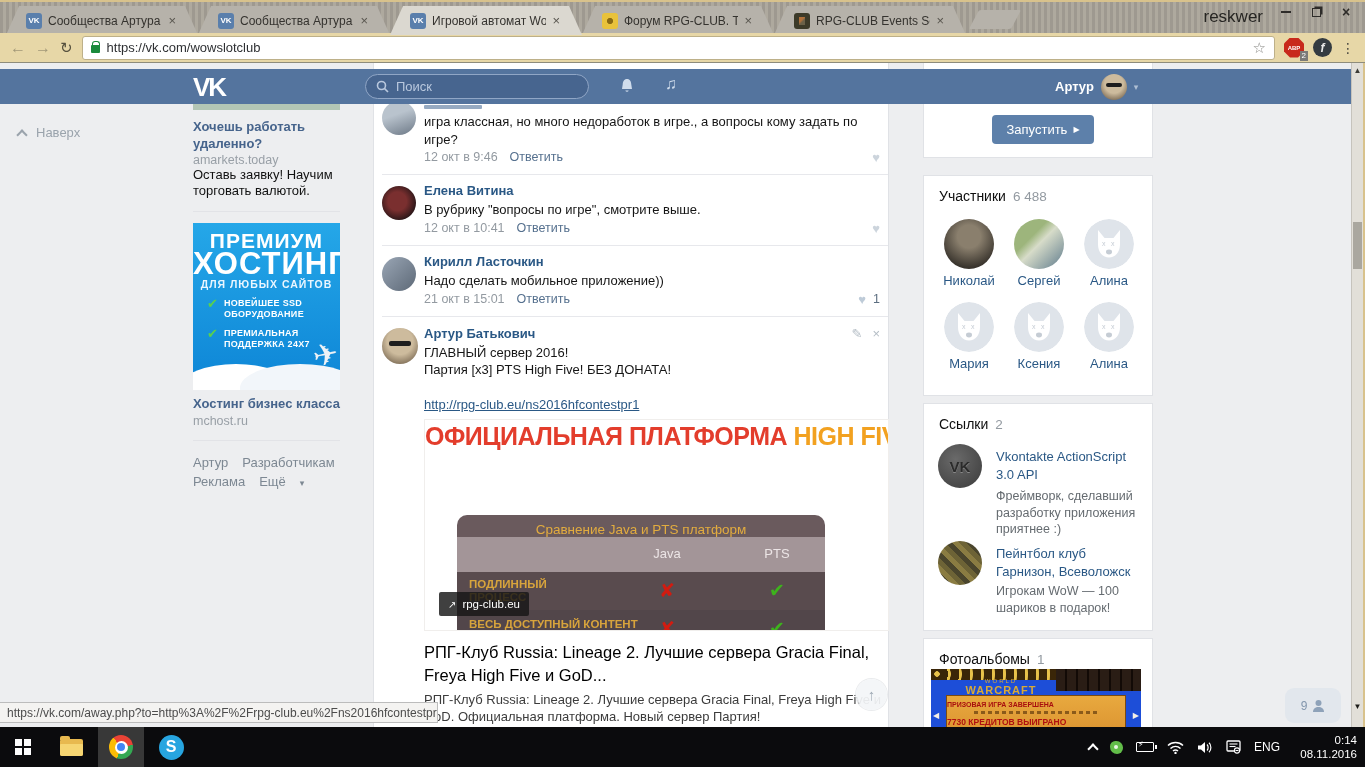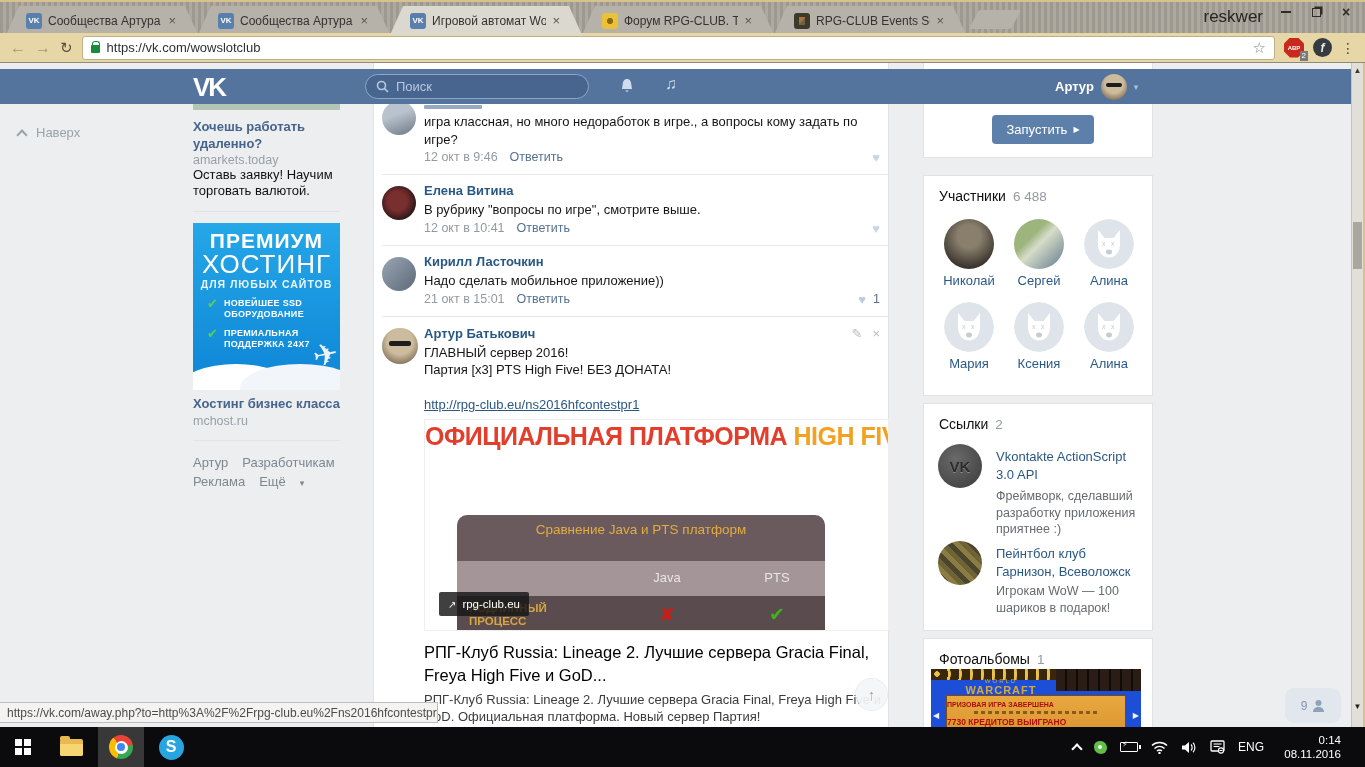--- a/index.html
+++ b/index.html
@@ -71,21 +71,21 @@
 
 
 .lc{position:absolute;left:193px;width:148px}
 #ad1-title{top:55px;font-size:13px;font-weight:bold;color:#46648c;line-height:17px}
 #ad1-domain{top:90px;font-size:12.5px;color:#989fa6}
 #ad1-text{top:104px;font-size:13px;color:#111;line-height:16px}
 .ldiv{position:absolute;left:193px;width:147px;height:1px;background:#e2e3e7}
 #ldiv1{top:148px}#ldiv2{top:377px}
 #banner{position:absolute;left:193px;top:160px;width:147px;height:167px;background:linear-gradient(180deg,#25a7e8,#0d85d6);overflow:hidden;text-align:center;color:#fff}
 #banner .b1{font-size:21px;font-weight:bold;letter-spacing:1px;margin-top:7px;line-height:22px}
-#banner .b2{font-size:26px;font-weight:normal;letter-spacing:1px;line-height:24px}
+#banner .b2{font-size:31px;font-weight:bold;letter-spacing:1px;line-height:24px}
 #banner .b3{font-size:10.5px;font-weight:bold;color:#eaf6ff;letter-spacing:1px;margin-top:2px}
 #banner .feat{display:flex;text-align:left;gap:6px;margin:8px 0 0 14px;align-items:flex-start}
 #banner .ck{color:#5ad04e;font-size:13px;font-weight:bold;line-height:12px}
 #banner .ft{font-size:9px;font-weight:bold;line-height:11px;letter-spacing:.3px}
 #banner .cloud{position:absolute;bottom:-18px;left:-12px;width:110px;height:44px;background:#fff;border-radius:50%}
 #banner .cloud2{position:absolute;bottom:-22px;right:-20px;width:120px;height:48px;background:#f2f6fa;border-radius:50%}
 #banner .plane{position:absolute;right:2px;bottom:18px;font-size:30px;color:#eef2f6;transform:rotate(-12deg)}
 #ad2-title{top:333px;font-size:13px;font-weight:bold;color:#46648c}
 #ad2-domain{top:351px;font-size:12.5px;color:#989fa6}
 #lfooter1{top:392px;font-size:13px;color:#7d8893;width:160px}
@@ -104,21 +104,21 @@
 .heart{position:absolute;font-size:13px;color:#ccd4dc}
 .sep{position:absolute;left:8px;right:0;height:1px;background:#e7e8ec}
 #c1-sliver{position:absolute;left:50px;top:42px;width:58px;height:4px;background:#5d7da1;opacity:.65;border-radius:1px}
 #post-icons{position:absolute;right:8px;top:263px;font-size:13px;color:#b3bcc4;display:flex;gap:10px}
 .plink{color:#2a5885;text-decoration:underline}
 #post-image{position:absolute;left:50px;top:356px;width:465px;height:212px;background:#fff;border:1px solid #f0eeec;overflow:hidden}
 #img-headline{position:absolute;top:2px;left:0;right:0;text-align:center;font-size:25px;font-weight:bold;letter-spacing:-.5px;white-space:nowrap}
 #img-headline .red{color:#e33d2c}
 #img-headline .gold{color:#f2a120}
 #cmp-table{position:absolute;left:32px;top:95px;width:368px;height:117px;border-radius:10px 10px 0 0;overflow:hidden}
-#cmp-head{height:46px;background:#6a5a5d;color:#e2ac3f;font-size:13.5px;text-align:center;line-height:30px}
+#cmp-head{height:22px;background:#6a5a5d;color:#e2ac3f;font-size:13.5px;text-align:center;line-height:30px}
 #cmp-cols{height:35px;background:#a39598;position:relative;color:#ece5e6;font-size:13px}
 #cmp-cols .cj{position:absolute;left:180px;width:60px;top:9px;text-align:center}
 #cmp-cols .cp{position:absolute;left:290px;width:60px;top:9px;text-align:center}
 .cmp-row{position:relative;height:38px;color:#d8a43c;font-size:11.5px;font-weight:bold}
 #cmp-r1{background:#594b4e}
 #cmp-r2{background:#52464a}
 .cmp-row .lbl{position:absolute;left:12px;top:6px;line-height:13px}
 .cmp-row .cross{position:absolute;left:180px;width:60px;text-align:center;top:7px;font-size:19px;color:#d21b10}
 .cmp-row .check{position:absolute;left:290px;width:60px;text-align:center;top:7px;font-size:19px;color:#3db31c}
 #img-badge{position:absolute;left:14px;top:172px;height:24px;background:rgba(22,22,22,.82);border-radius:2px;color:#fff;font-size:11.5px;display:flex;align-items:center;padding:0 9px;gap:6px}
@@ -187,21 +187,21 @@
 #folder-icon{position:relative;width:23px;height:17px}
 #folder-icon .back{position:absolute;inset:0;background:#e8b94f;border-radius:2px}
 #folder-icon .back::before{content:"";position:absolute;top:-3px;left:0;width:10px;height:4px;background:#e8b94f;border-radius:2px 2px 0 0}
 #folder-icon .front{position:absolute;left:0;right:0;bottom:0;height:12px;background:#f6d572;border-radius:1px 1px 2px 2px}
 #tb-chrome{left:98px;width:46px;background:#383838}
 .chrome-ball{width:24px;height:24px;border-radius:50%;background:conic-gradient(from -40deg,#ea4335 0 120deg,#34a853 120deg 240deg,#fbbc05 240deg 360deg);position:relative}
 .chrome-ball::before{content:"";position:absolute;inset:5.5px;background:#fff;border-radius:50%}
 .chrome-ball::after{content:"";position:absolute;inset:8px;background:#4285f4;border-radius:50%}
 #tb-skype{left:148px;width:46px}
 #skype-icon{width:25px;height:25px;border-radius:50%;background:#27a5e0;color:#fff;font-size:16px;font-weight:bold;display:flex;align-items:center;justify-content:center}
-#tray{position:absolute;right:0;top:0;height:40px;display:flex;align-items:center;gap:13px;padding-right:24px}
+#tray{position:absolute;right:0;top:0;height:40px;display:flex;align-items:center;gap:13px;padding-right:8px}
 #tray-chev{width:8px;height:8px;border-left:2px solid #fff;border-top:2px solid #fff;transform:rotate(45deg);margin-top:4px}
 #tray-av{width:13px;height:13px;background:#62bd49;border-radius:45% 55% 50% 60%;position:relative}
 #tray-av::after{content:"";position:absolute;left:4px;top:4px;width:4px;height:4px;background:#eaf6e6;border-radius:50%}
 #tray-batt{width:18px;height:10px;border:1.5px solid #fff;border-radius:1px;position:relative}
 #tray-batt::after{content:"";position:absolute;right:-4px;top:2px;width:2px;height:4px;background:#fff}
 #tray-batt::before{content:"⚡";position:absolute;left:1px;top:-3px;font-size:8px;color:#fff}
 #tray-lang{color:#fff;font-size:12px}
 #tray-clock{color:#fff;font-size:11.5px;text-align:right;line-height:14px;width:64px}
 svg{display:block}
 </style>

